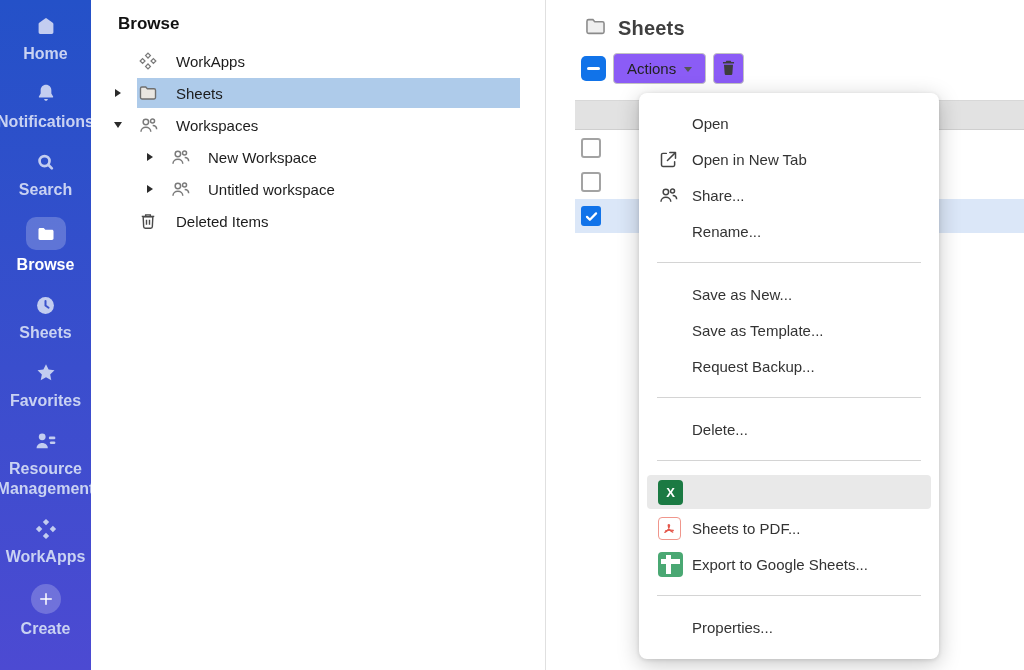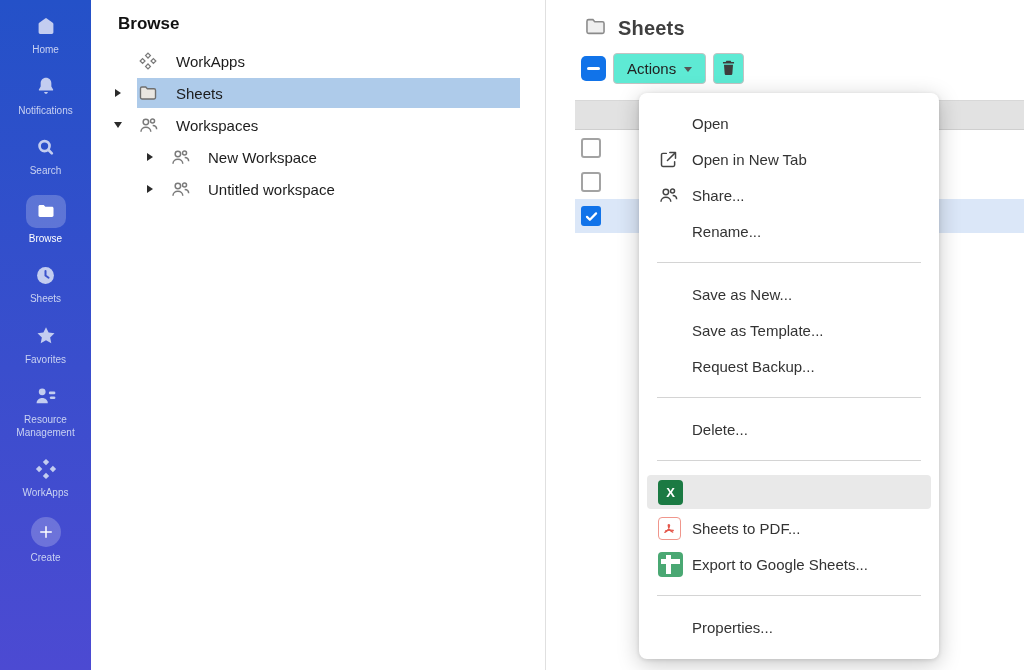--- a/index.html
+++ b/index.html
@@ -8,21 +8,21 @@
   .screen { position:relative; width:1024px; height:670px; background:#fff; }
 
   
   .sidebar {
     position:absolute; left:0; top:0; width:91px; height:670px;
     background:linear-gradient(180deg,#2451c8 0%,#3a4ecd 55%,#4c4ad2 100%);
     display:flex; flex-direction:column; align-items:center; padding-top:13px;
   }
   .side-item { display:flex; flex-direction:column; align-items:center; margin-bottom:17px; cursor:pointer; width:91px; }
   .side-item .ic { width:26px; height:26px; display:flex; align-items:center; justify-content:center; color:#c3cdf0; }
-  .side-item .lbl { margin-top:5px; font-size:10px; font-weight:400; color:#c9d2f2; text-align:center; line-height:1.25; padding:0 4px; }
+  .side-item .lbl { margin-top:5px; font-size:16px; font-weight:700; color:#c9d2f2; text-align:center; line-height:1.25; padding:0 4px; }
   .side-item.active .lbl { color:#ffffff; }
   .tile { width:40px; height:33px; border-radius:10px; background:rgba(255,255,255,0.22); display:flex; align-items:center; justify-content:center; }
   .create-circle { width:30px; height:30px; border-radius:50%; background:rgba(255,255,255,0.22); display:flex; align-items:center; justify-content:center; }
 
   
   .browse-panel {
     position:absolute; left:91px; top:0; width:455px; height:670px;
     background:#fff; border-right:1px solid #e0e0e0;
   }
   .browse-title { padding:14px 0 0 27px; font-size:17px; font-weight:700; color:#111; }
@@ -39,21 +39,21 @@
   .tree-ic.noarrow1 { margin-left:46px; }
   .tree-lbl { margin-left:17px; font-size:15px; color:#1c1c1c; }
 
   
   .main { position:absolute; left:546px; top:0; right:0; height:670px; background:#fff; }
   .page-title { position:absolute; left:37px; top:14px; display:flex; align-items:center; gap:10px; }
   .page-title .t { font-size:20px; font-weight:800; color:#3f3f3f; letter-spacing:0.2px; }
   .toolbar { position:absolute; left:35px; top:53px; display:flex; align-items:center; gap:7px; }
   .cb-indet { width:25px; height:25px; border-radius:5px; background:#1173e9; display:flex; align-items:center; justify-content:center; cursor:pointer; }
   .cb-indet .bar { width:13px; height:3px; border-radius:1.5px; background:#fff; }
-  .btn { height:31px; background:#5eead4; border:1px solid #c3c3c3; border-radius:4px; display:flex; align-items:center; justify-content:center; cursor:pointer; }
+  .btn { height:31px; background:#8b5cf6; border:1px solid #c3c3c3; border-radius:4px; display:flex; align-items:center; justify-content:center; cursor:pointer; }
   .btn-actions { padding:0 13px; font-size:15px; color:#222; gap:8px; }
   .caret { width:0; height:0; border-top:5px solid #555; border-left:4px solid transparent; border-right:4px solid transparent; margin-top:2px; }
   .btn-trash { width:31px; }
 
   .table-header { position:absolute; left:29px; right:0; top:100px; height:30px; background:#e2e2e2; border-top:1px solid #d8d8d8; border-bottom:1px solid #cfcfcf; }
   .trow { position:absolute; left:29px; right:0; height:34px; display:flex; align-items:center; cursor:pointer; }
   .trow.sel { background:#dbe7f8; }
   .row-cb { width:20px; height:20px; margin-left:6px; border:2px solid #a3a3a3; border-radius:3px; background:#fff; cursor:pointer; }
   .row-cb.checked { border:none; background:#1173e9; display:flex; align-items:center; justify-content:center; }
 
@@ -236,20 +236,31 @@
           <svg width="21" height="21" viewBox="0 0 24 24" fill="none" stroke="#7a7a7a" stroke-width="1.7">
               <circle cx="9" cy="8" r="3.1"></circle>
               <path d="M3.4 19.2c0-3.1 2.5-5.1 5.6-5.1s5.6 2 5.6 5.1"></path>
               <circle cx="16.6" cy="6.8" r="2.3"></circle>
               <path d="M16.8 11.9c2.6 0 4.5 1.8 4.5 4.4"></path>
             </svg>
         </span>
         <span class="tree-lbl">Untitled workspace</span>
       </div>
 
+      <div class="tree-row">
+        <span class="tree-ic noarrow1">
+          <svg width="20" height="20" viewBox="0 0 24 24" fill="none" stroke="#4a4a4a" stroke-width="1.7">
+              <path d="M4.5 6.5h15"></path>
+              <path d="M9.2 6.3V4.6h5.6v1.7"></path>
+              <path d="M6.2 6.8h11.6l-.6 12.2c-.05 1-.85 1.7-1.85 1.7H8.65c-1 0-1.8-.7-1.85-1.7z"></path>
+              <path d="M10.2 10.5v6M13.8 10.5v6"></path>
+            </svg>
+        </span>
+        <span class="tree-lbl">Deleted Items</span>
+      </div>
 
     </div>
   </section>
 
   <section class="main">
 
     <div class="page-title">
       <span>
         <svg width="25" height="25" viewBox="0 0 24 24">
             <path d="M3.8 7c0-.88.72-1.6 1.6-1.6h4.1l1.8 2h7.3c.88 0 1.6.72 1.6 1.6v8c0 .88-.72 1.6-1.6 1.6H5.4c-.88 0-1.6-.72-1.6-1.6z" fill="#efefef" stroke="#8a8a8a" stroke-width="1.5"></path>

